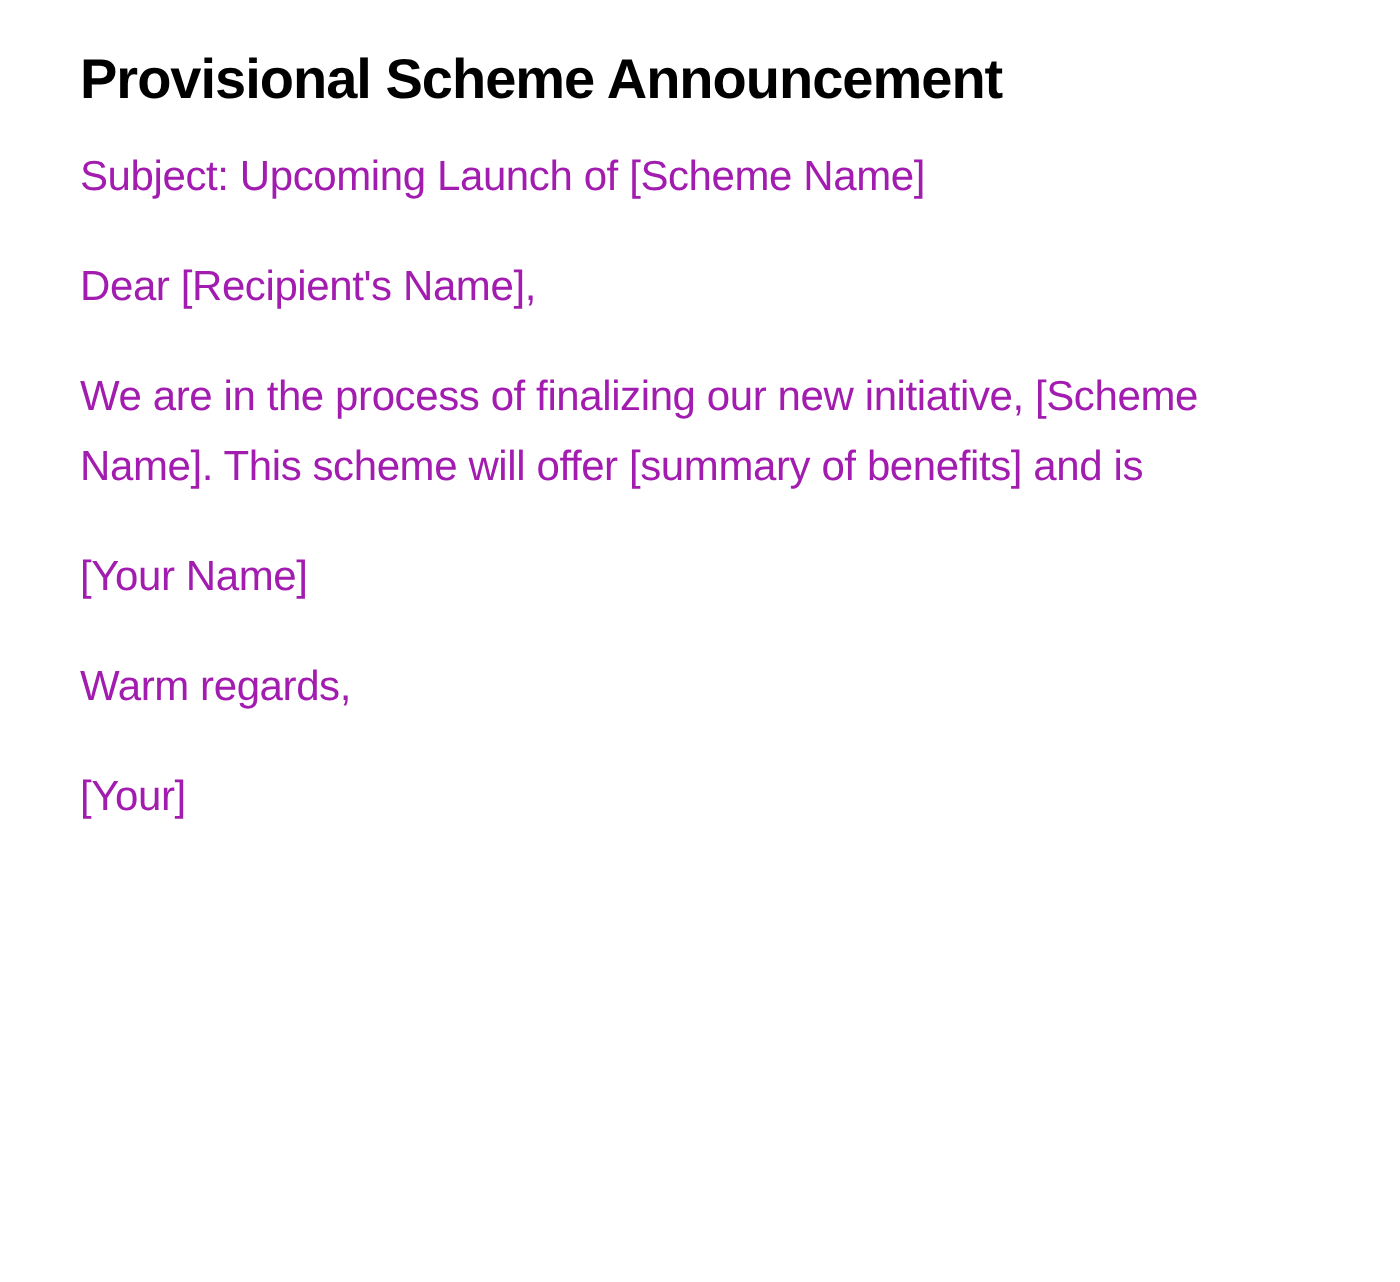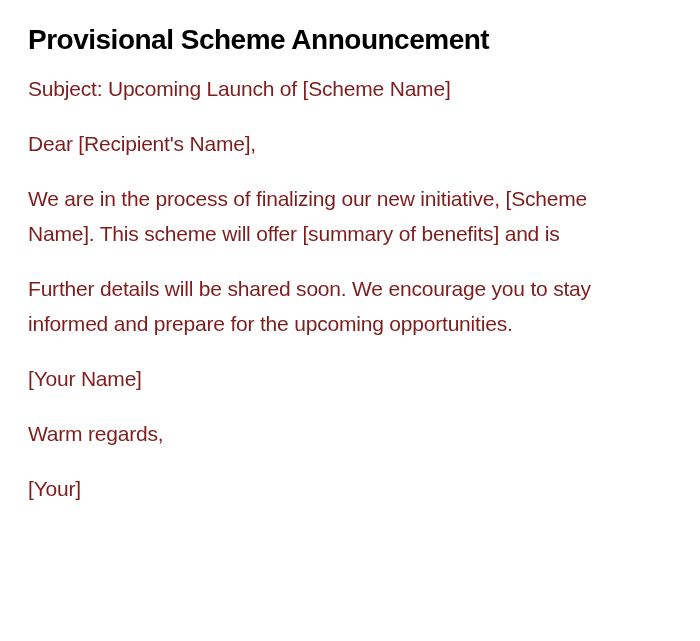--- a/index.html
+++ b/index.html
@@ -11,38 +11,38 @@
     body {
       width: 700px;
       height: 641px;
       overflow: hidden;
       font-family: "Liberation Sans", sans-serif;
     }
     .page {
       width: 700px;
       height: 641px;
       background: #ffffff;
-      padding: 24px 40px 0 28px;
+      padding: 24px 40px 0 40px;
     }
     .doc-title {
       margin: 0 0 15px 0;
       font-size: 28px;
       line-height: 32px;
       font-weight: 700;
       letter-spacing: -0.5px;
       color: #000000;
       white-space: pre;
     }
     .para {
       margin: 0 0 20px 0;
       font-size: 21px;
       line-height: 35px;
       font-weight: 400;
       letter-spacing: -0.2px;
-      color: #7f1d1d;
+      color: #a21caf;
     }
     .line {
       display: block;
       white-space: pre;
     }
   </style>
 </head>
 <body>
 
 <div class="page">
@@ -55,24 +55,20 @@
 
   <p class="para">
     <span class="line">Dear [Recipient's Name],</span>
   </p>
 
   <p class="para">
     <span class="line">We are in the process of finalizing our new initiative, [Scheme</span>
     <span class="line">Name]. This scheme will offer [summary of benefits] and is</span>
   </p>
 
-  <p class="para">
-    <span class="line">Further details will be shared soon. We encourage you to stay</span>
-    <span class="line">informed and prepare for the upcoming opportunities.</span>
-  </p>
 
   <p class="para">
     <span class="line">[Your Name]</span>
   </p>
 
   <p class="para">
     <span class="line">Warm regards,</span>
   </p>
 
   <p class="para">

